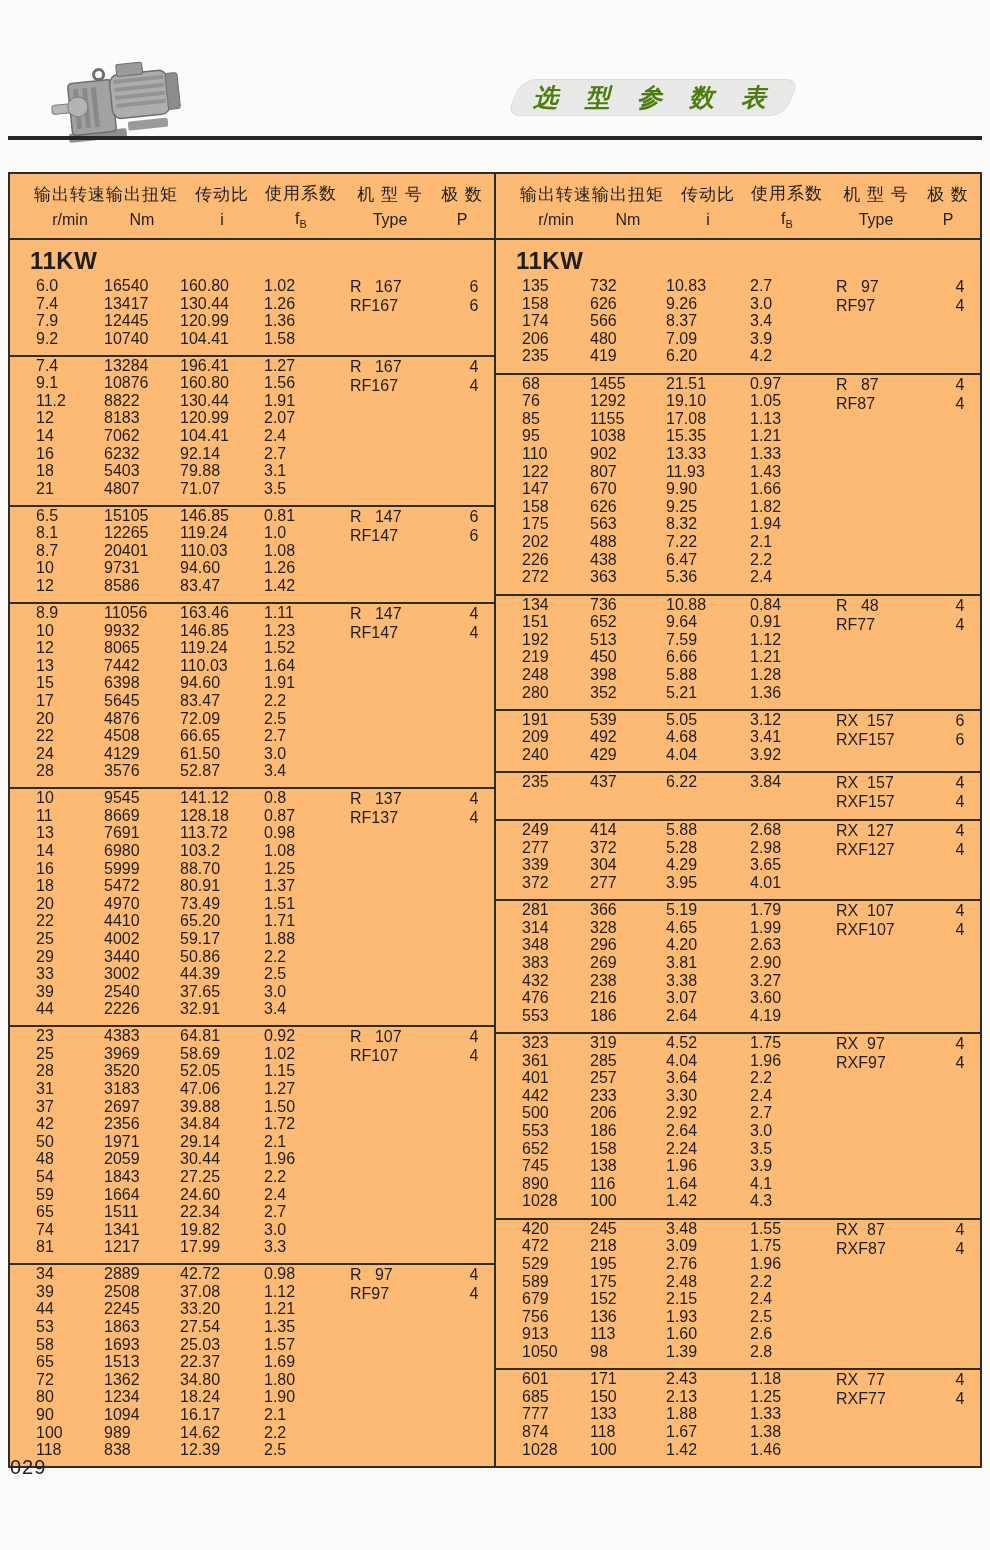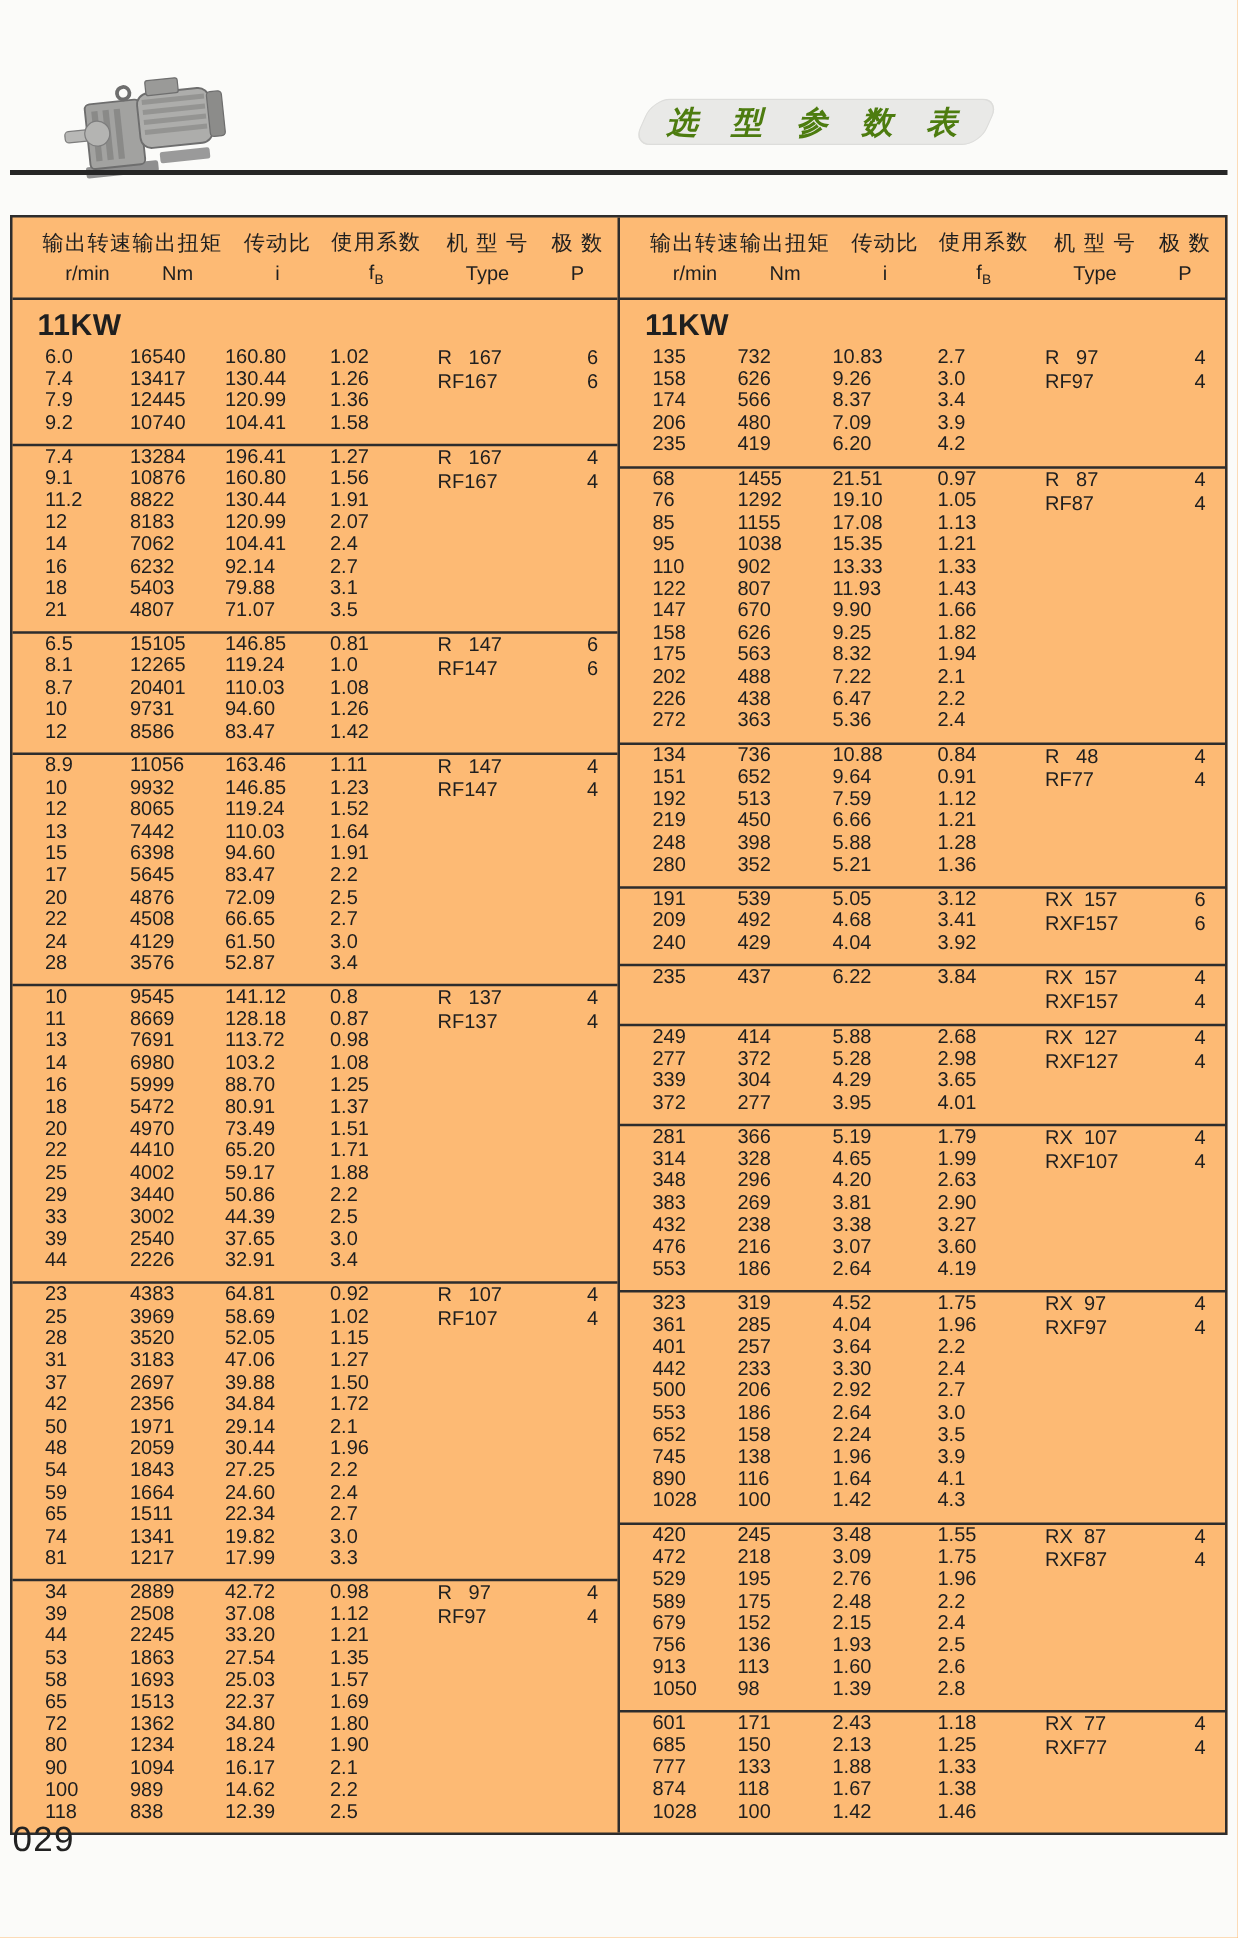--- a/index.html
+++ b/index.html
@@ -82,21 +82,21 @@
   .typeblock { flex:0 0 144px; width:144px; }
   .typeline {
     display:grid; grid-template-columns:104px 40px;
     height:19px; line-height:19px; font-size:16px;
   }
   .type-cell { white-space:pre; }
   .poles-cell { text-align:center; }
 
   .page-number {
     position:absolute; left:10px; top:1456px;
-    font-size:28px; letter-spacing:1px; color:#222;
+    font-size:20px; letter-spacing:1px; color:#222;
   }
 </style>
 </head>
 <body>
 
 <div class="motor-wrap">
   <svg width="150" height="95" viewBox="0 0 150 95">
     <g transform="rotate(-6 75 48)">
 
       <rect x="16" y="70" width="58" height="9" rx="2" fill="#8f8f8f"></rect>

